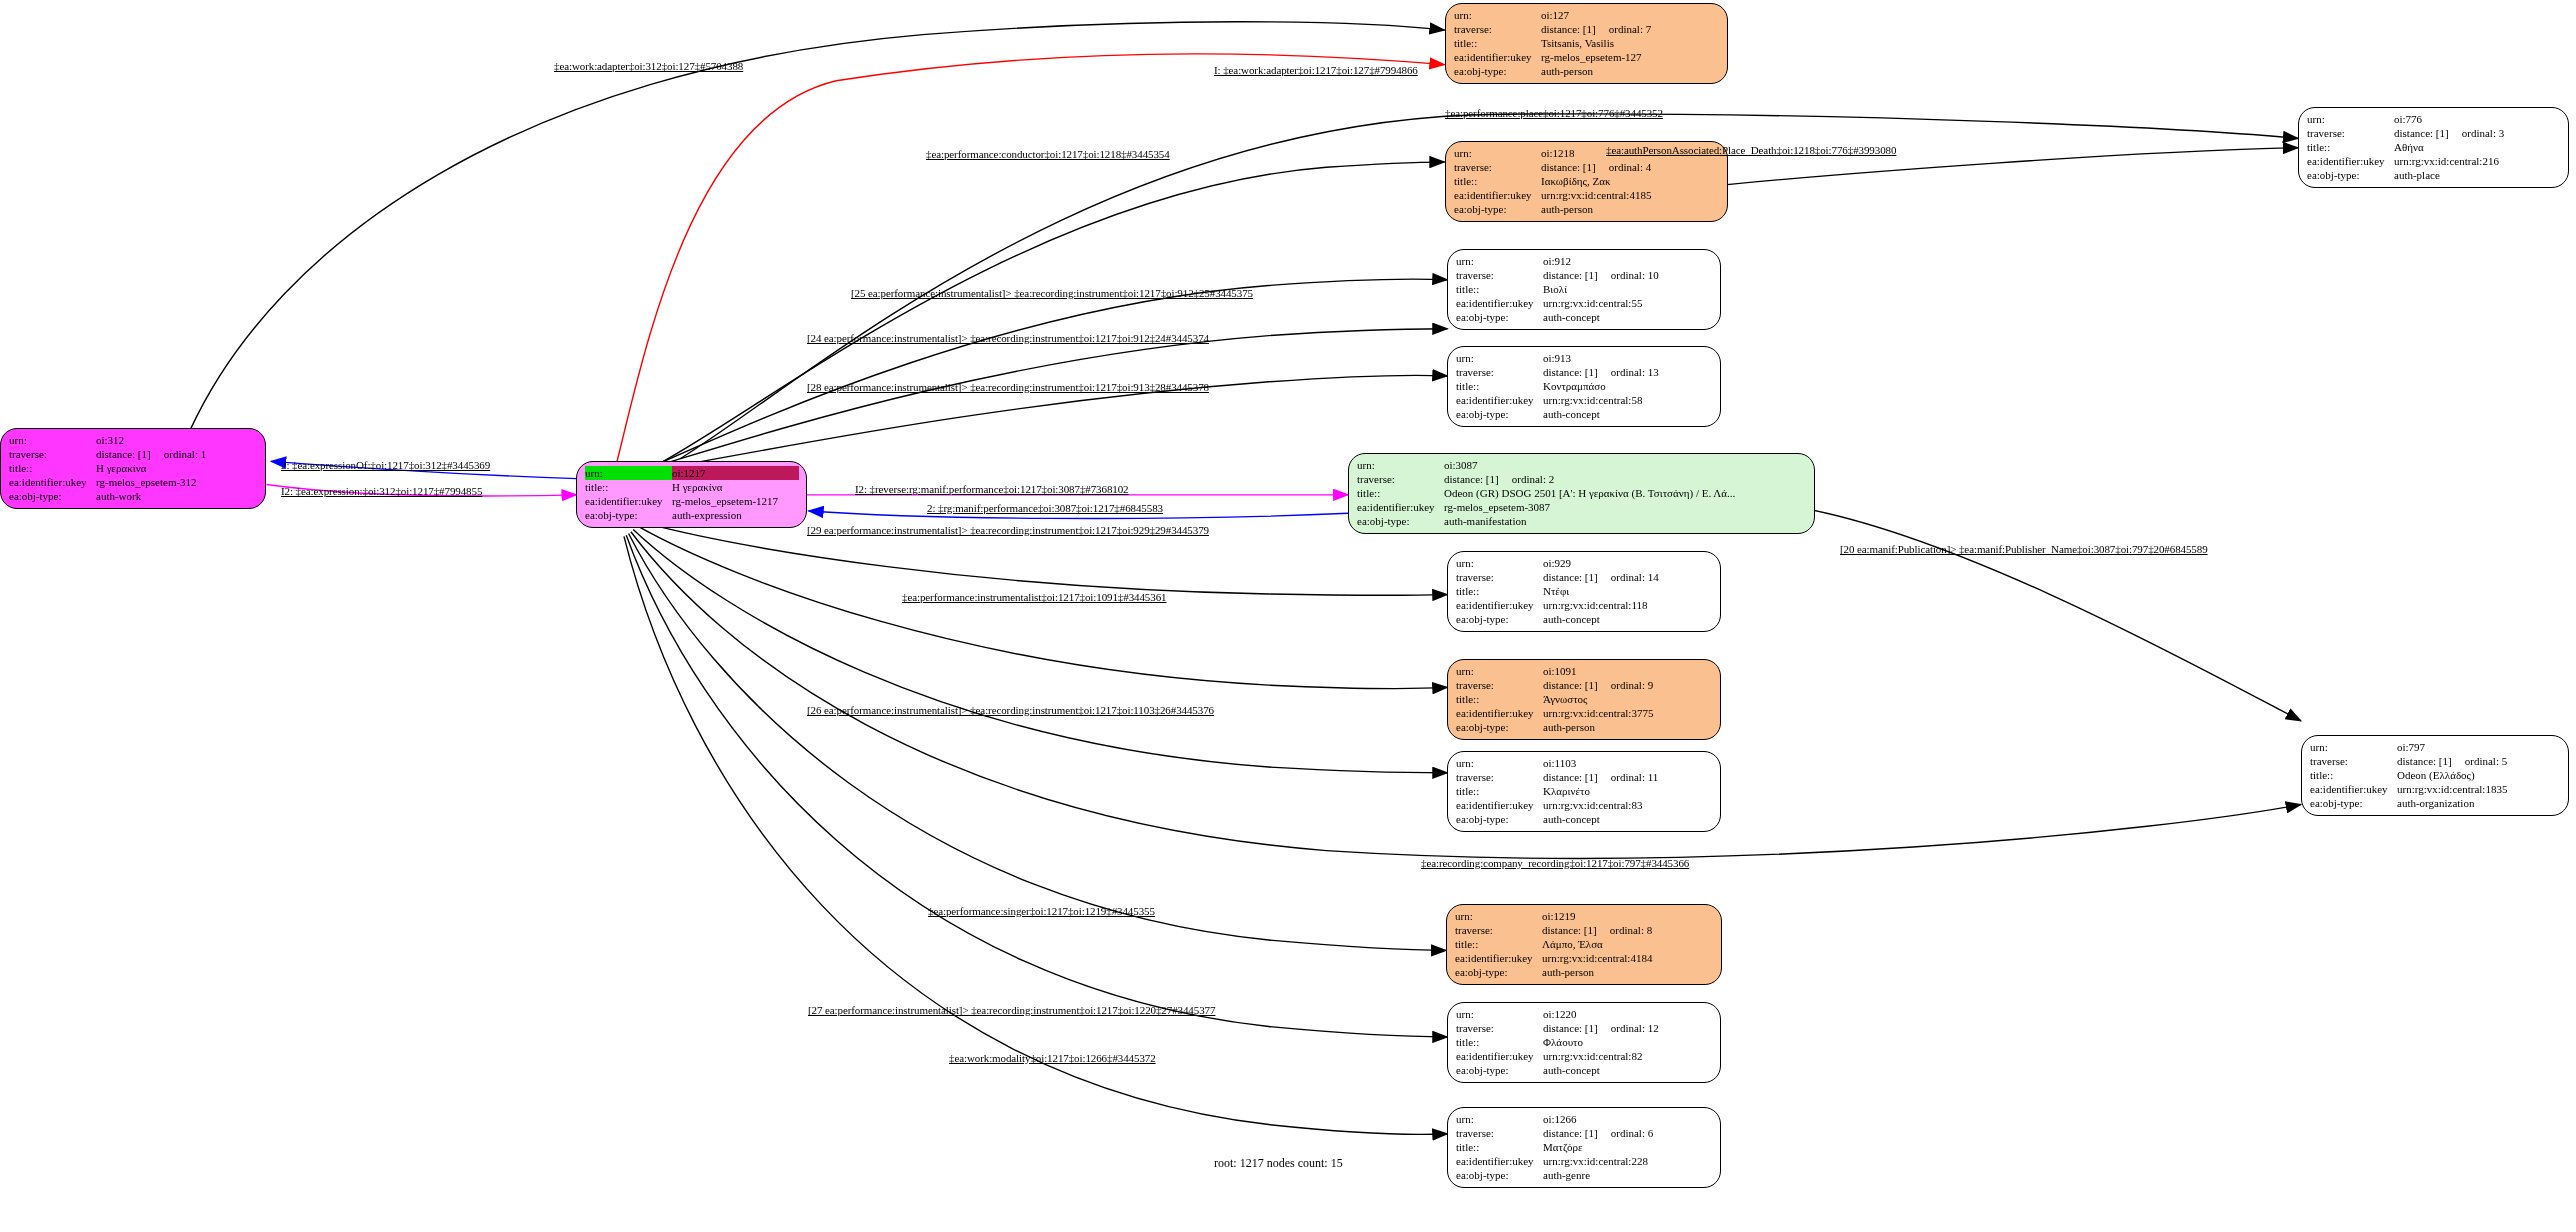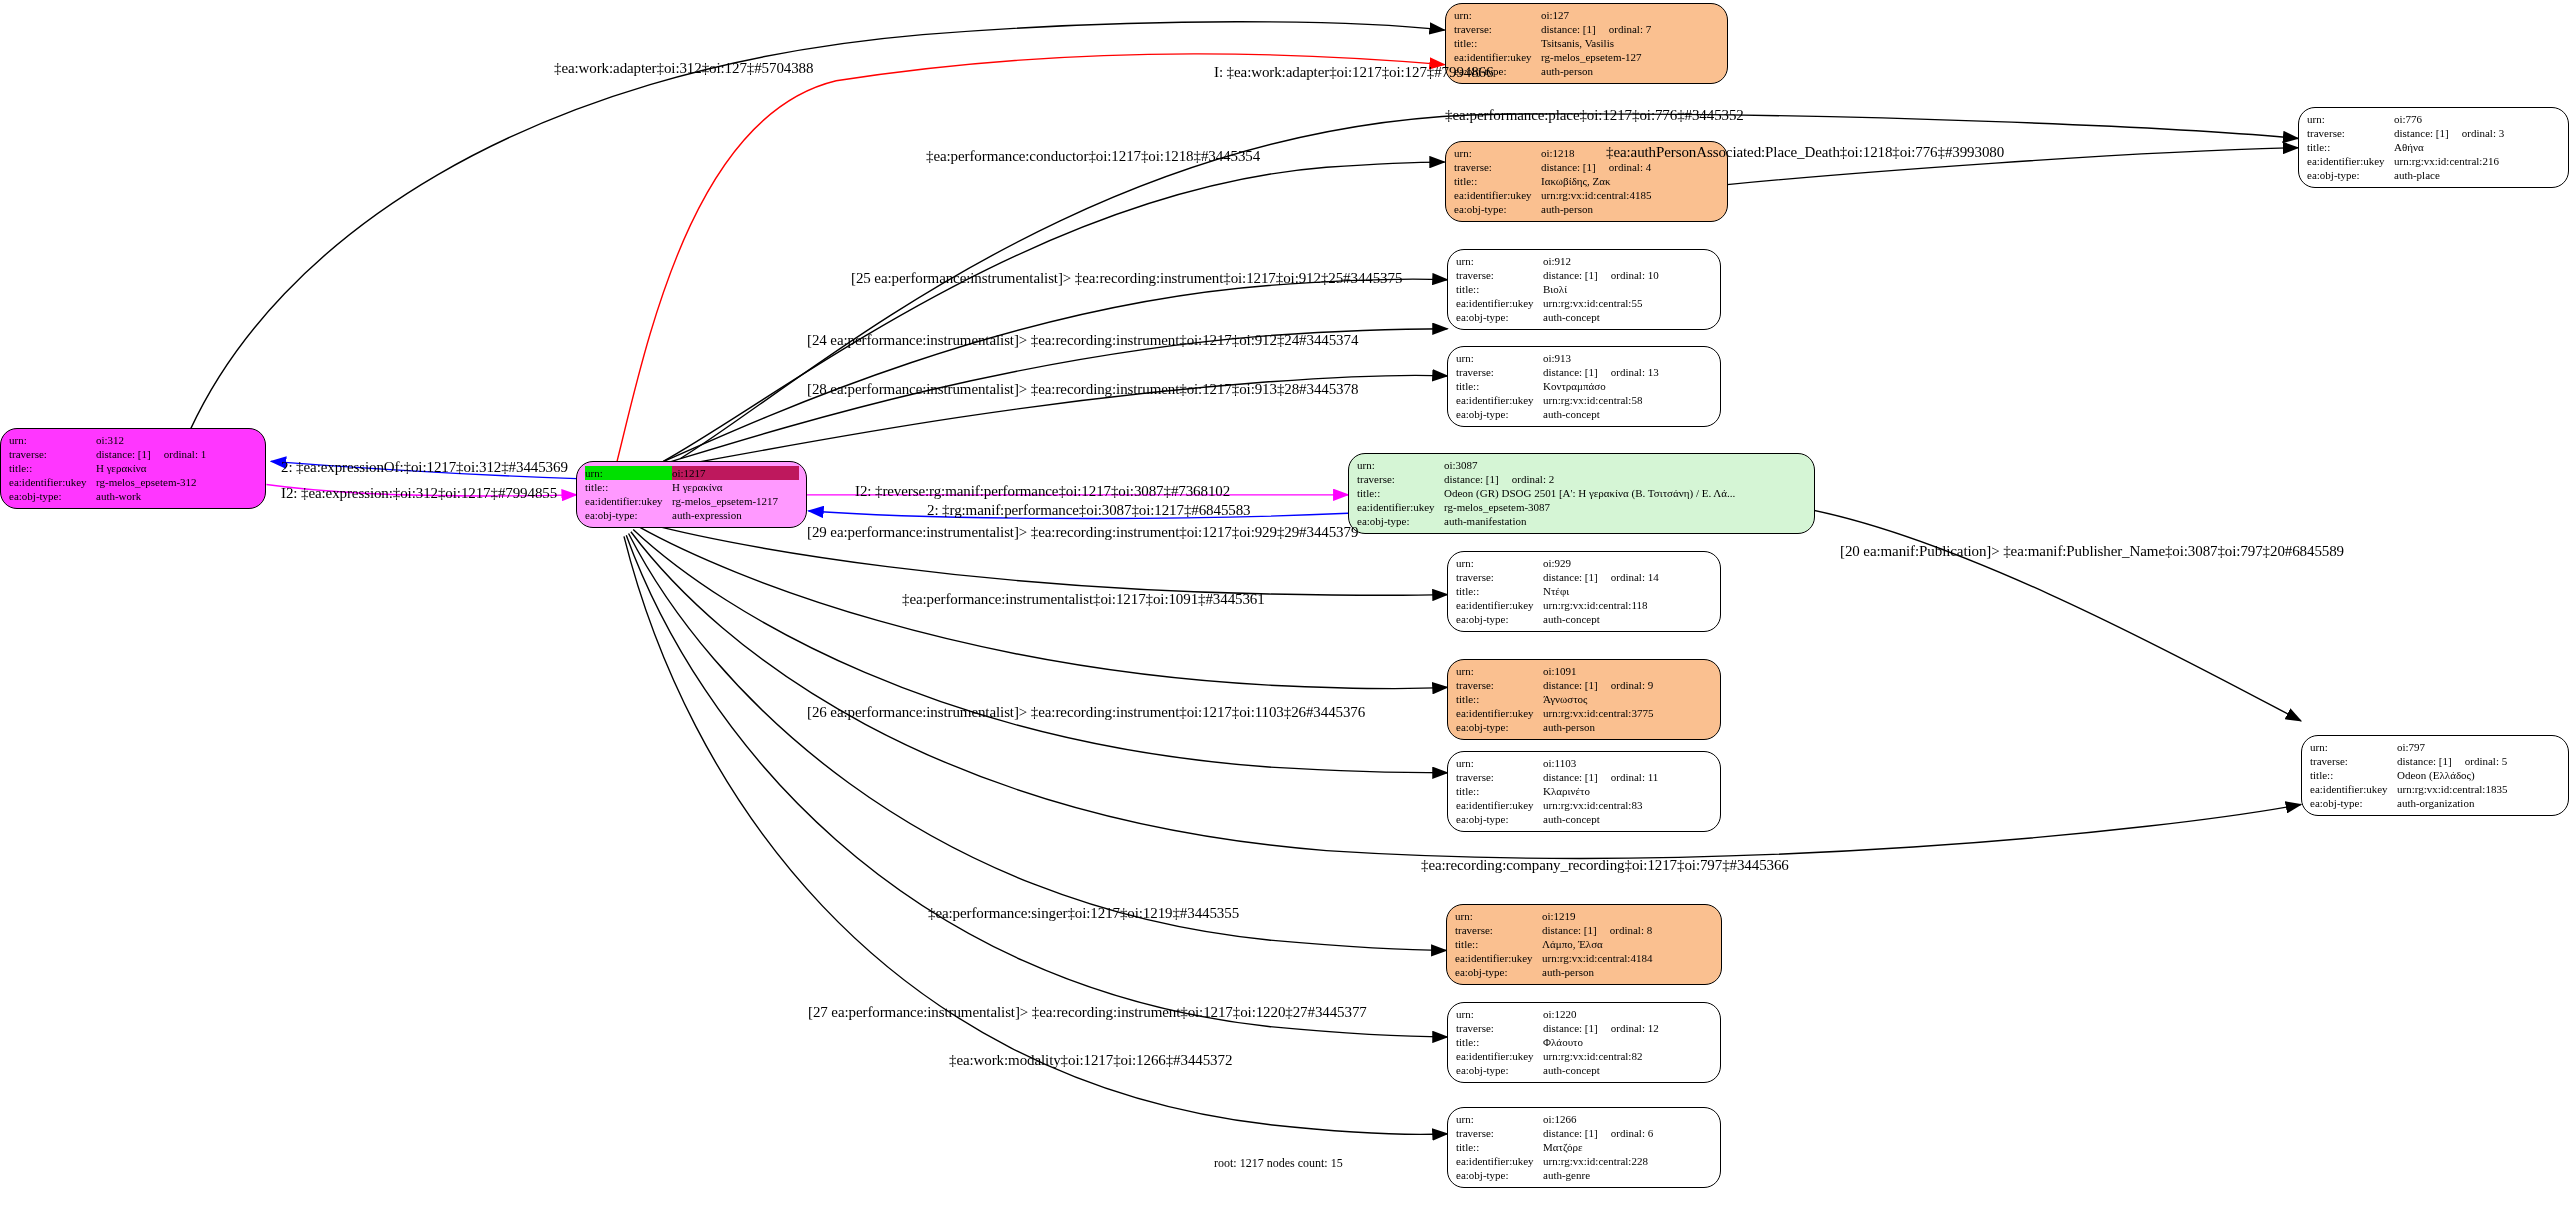--- a/index.html
+++ b/index.html
@@ -13,22 +13,22 @@
   .node.magenta{background:#ff36ff;}
   .node.pinknode{background:#ff99ff;}
   .row{display:flex;align-items:baseline;white-space:nowrap;line-height:1.28;font-size:11px;color:#000;}
   .k{width:87px;flex:0 0 87px;}
   .v{flex:1 1 auto;}
   .v .d{display:inline-block;min-width:65px;}
   .v .o{display:inline-block;}
   .hilite{background:#00e000;display:flex;width:100%;}
   .hilite .k{background:#00e000;}
   .hilite .v{background:#be185d;}
-  .elabel{position:absolute;font-size:15px;color:#000;white-space:nowrap;
-          line-height:1;letter-spacing:-0.1px;}
+  .elabel{position:absolute;font-size:11px;color:#000;white-space:nowrap;
+          line-height:1;letter-spacing:-0.1px;text-decoration:underline;}
   .footer{position:absolute;font-size:12px;color:#000;white-space:nowrap;}
 </style>
 </head>
 <body>
 
 <div id="canvas">
 
   <svg id="edges" viewBox="0 0 4467 2138">
     <defs>
       <marker id="ar-b" markerWidth="12" markerHeight="9" refX="11" refY="4.5" orient="auto">
@@ -467,21 +467,21 @@
       <span class="k">ea:obj-type:</span>
       <span class="v">auth-genre</span>
     </div>
   </div>
 
   <div class="elabel" style="left:554px;top:61px;">‡ea:work:adapter‡oi:312‡oi:127‡#5704388</div>
   <div class="elabel" style="left:1214px;top:65px;">I: ‡ea:work:adapter‡oi:1217‡oi:127‡#7994866</div>
   <div class="elabel" style="left:1445px;top:108px;">‡ea:performance:place‡oi:1217‡oi:776‡#3445352</div>
   <div class="elabel" style="left:926px;top:149px;">‡ea:performance:conductor‡oi:1217‡oi:1218‡#3445354</div>
   <div class="elabel" style="left:1606px;top:145px;">‡ea:authPersonAssociated:Place_Death‡oi:1218‡oi:776‡#3993080</div>
-  <div class="elabel" style="left:807px;top:271px;padding-left:44px;">[25 ea:performance:instrumentalist]&gt; ‡ea:recording:instrument‡oi:1217‡oi:912‡25#3445375</div>
+  <div class="elabel" style="left:807px;top:288px;padding-left:44px;">[25 ea:performance:instrumentalist]&gt; ‡ea:recording:instrument‡oi:1217‡oi:912‡25#3445375</div>
   <div class="elabel" style="left:807px;top:333px;">[24 ea:performance:instrumentalist]&gt; ‡ea:recording:instrument‡oi:1217‡oi:912‡24#3445374</div>
   <div class="elabel" style="left:807px;top:382px;">[28 ea:performance:instrumentalist]&gt; ‡ea:recording:instrument‡oi:1217‡oi:913‡28#3445378</div>
   <div class="elabel" style="left:281px;top:460px;">2: ‡ea:expressionOf:‡oi:1217‡oi:312‡#3445369</div>
   <div class="elabel" style="left:281px;top:486px;">I2: ‡ea:expression:‡oi:312‡oi:1217‡#7994855</div>
   <div class="elabel" style="left:855px;top:484px;">I2: ‡reverse:rg:manif:performance‡oi:1217‡oi:3087‡#7368102</div>
   <div class="elabel" style="left:927px;top:503px;">2: ‡rg:manif:performance‡oi:3087‡oi:1217‡#6845583</div>
   <div class="elabel" style="left:807px;top:525px;">[29 ea:performance:instrumentalist]&gt; ‡ea:recording:instrument‡oi:1217‡oi:929‡29#3445379</div>
   <div class="elabel" style="left:1840px;top:544px;">[20 ea:manif:Publication]&gt; ‡ea:manif:Publisher_Name‡oi:3087‡oi:797‡20#6845589</div>
   <div class="elabel" style="left:902px;top:592px;">‡ea:performance:instrumentalist‡oi:1217‡oi:1091‡#3445361</div>
   <div class="elabel" style="left:807px;top:705px;">[26 ea:performance:instrumentalist]&gt; ‡ea:recording:instrument‡oi:1217‡oi:1103‡26#3445376</div>

